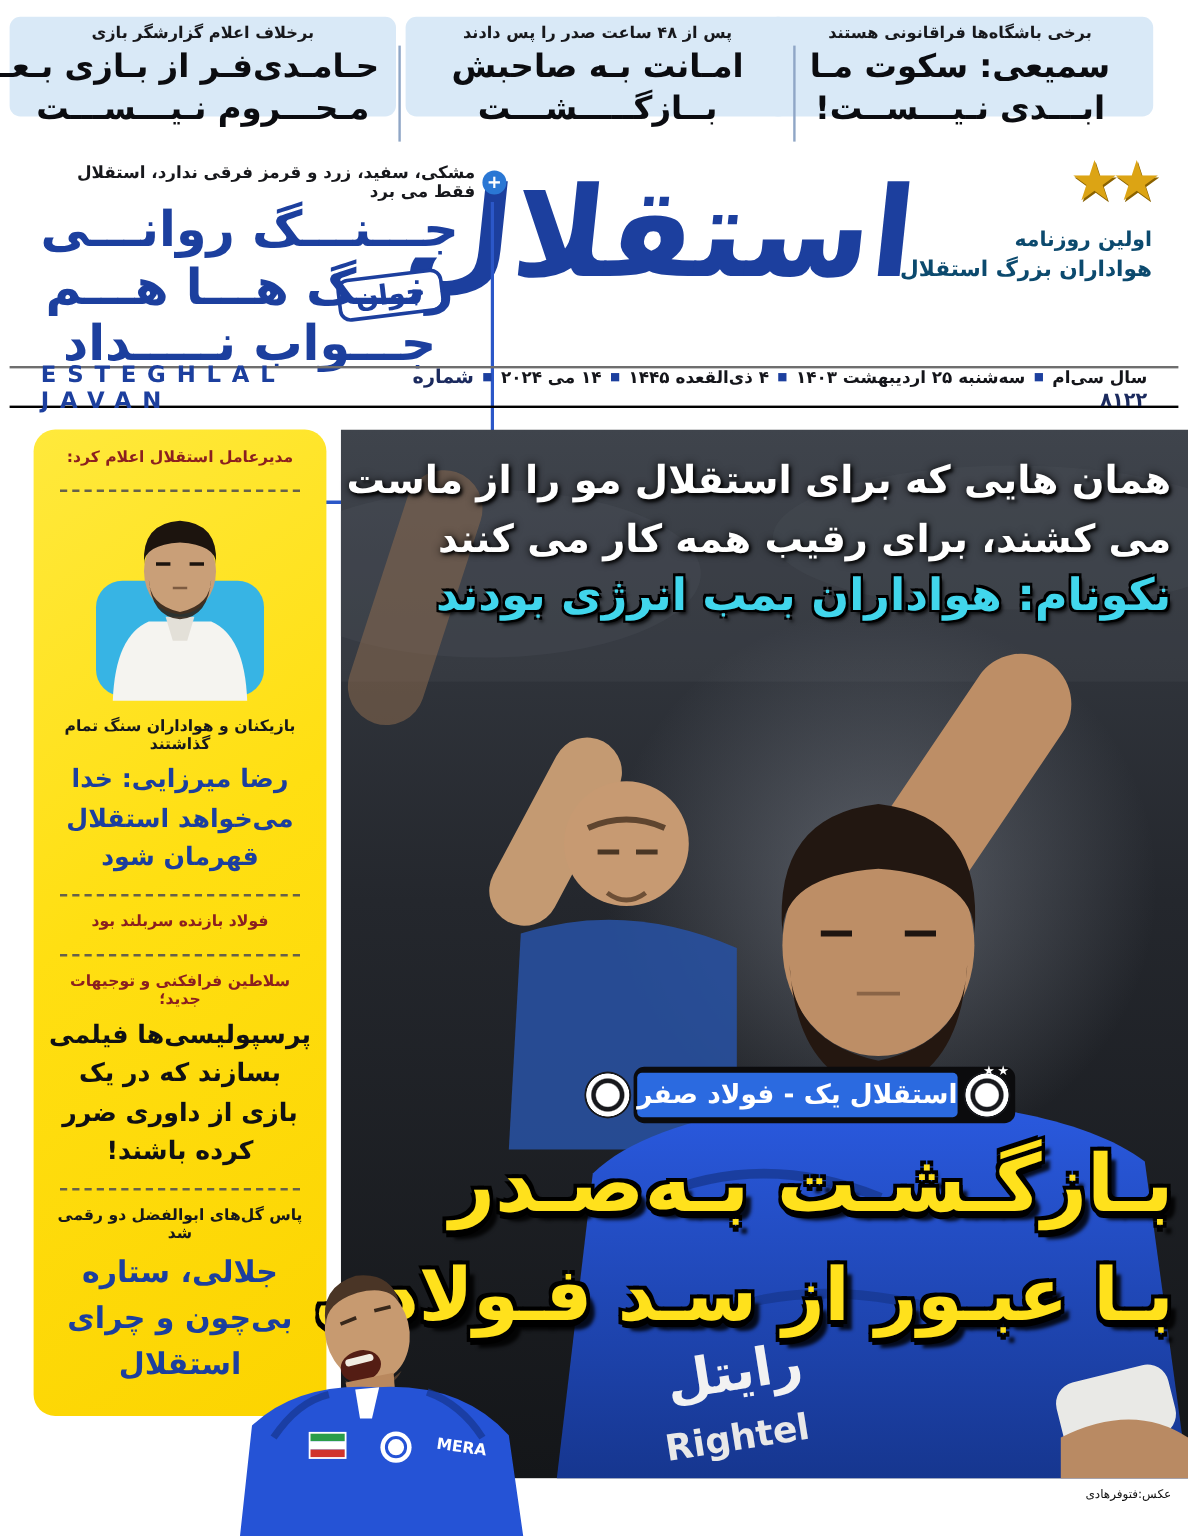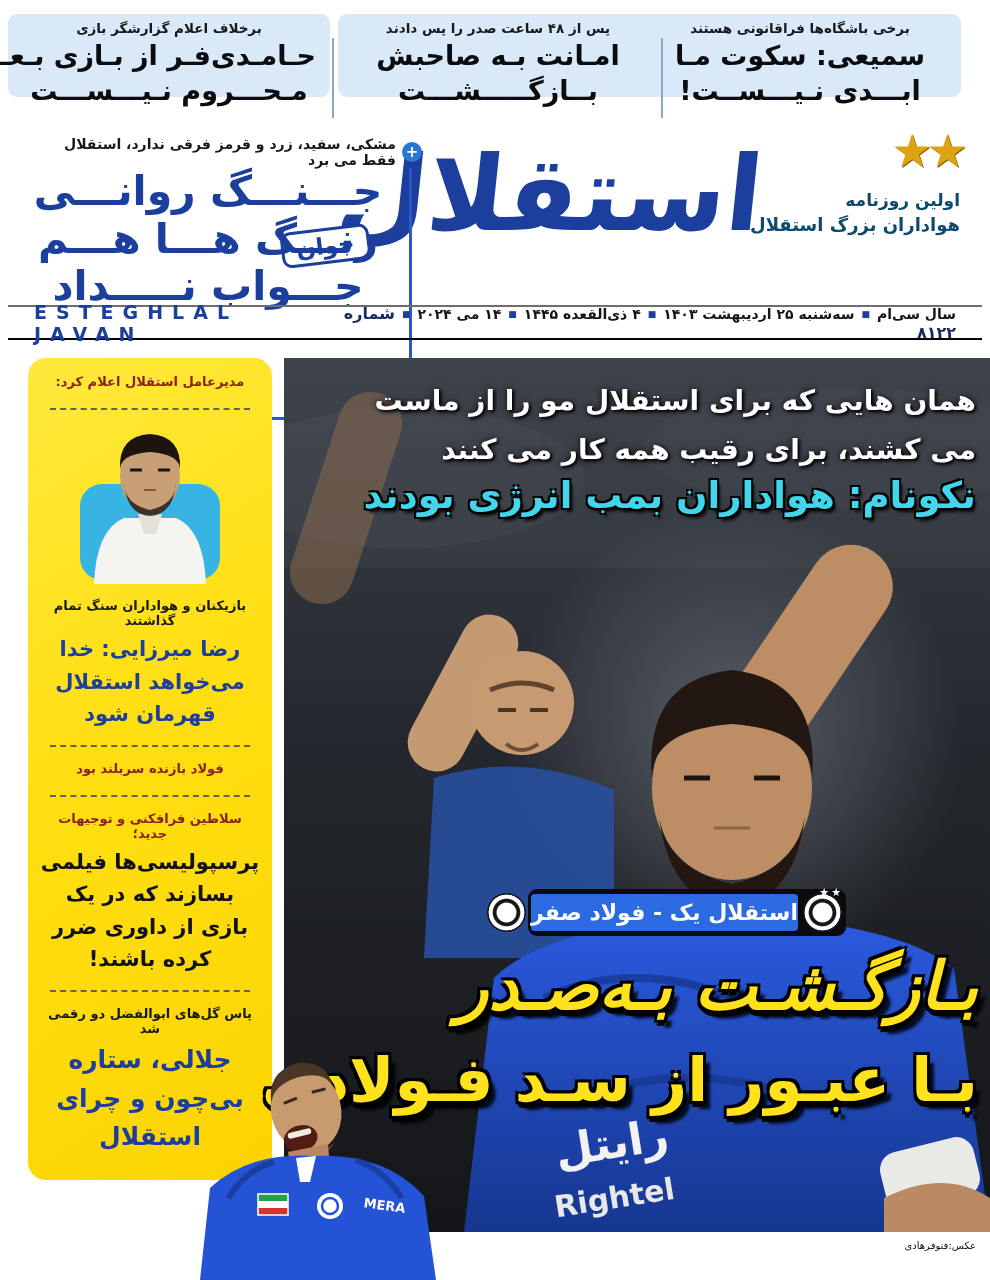--- a/index.html
+++ b/index.html
@@ -69,40 +69,40 @@
   .sec .head.blue { color:#1c3f9e; }
   .word-red { color:#e02423; }
   .dash { border-top:2px dashed #66614a; width:82%; margin:6px auto; }
   .portrait-wrap { text-align:center; padding:2px 0 0; }
 
   
   .main-photo { position:absolute; left:284px; top:358px; width:706px; height:874px; }
   .main-photo svg { display:block; }
 
   .deck { position:absolute; right:14px; top:376px; direction:rtl; text-align:right;
-          color:#ffffff; font-size:28px; font-weight:bold; line-height:49px;
+          color:#ffffff; font-size:32px; font-weight:bold; line-height:49px;
           text-shadow:0 0 7px rgba(0,0,0,.9), 2px 2px 3px rgba(0,0,0,.9); }
   .quote { position:absolute; right:14px; top:474px; direction:rtl; color:#41d6ec;
            font-size:37px; font-weight:bold;
            text-shadow:-2px -2px 0 #000, 2px -2px 0 #000, -2px 2px 0 #000, 2px 2px 0 #000, 3px 4px 3px rgba(0,0,0,.8); }
 
   .score-badge { position:absolute; left:528px; top:889px; width:318px; height:47px;
                  background:#0b0b0d; border-radius:9px; display:flex; flex-direction:row-reverse;
                  align-items:center; padding:0 4px; }
   .crest { width:39px; height:39px; border-radius:50%; flex:0 0 39px;
            background:radial-gradient(circle at 50% 50%, #ffffff 0 34%, #17181c 38% 48%, #ffffff 52% 64%, #17181c 66% 74%, #ffffff 76% 100%); }
   .score-mid { flex:1; margin:0 5px; height:37px; background:#2b6ae0; border-radius:4px;
                display:flex; align-items:center; justify-content:center;
                color:#fff; font-size:22px; font-weight:bold; direction:rtl; white-space:nowrap; }
   .badge-stars { position:absolute; top:-3px; right:3px; color:#fff; font-size:11px; letter-spacing:2px; }
 
   .big-head { position:absolute; right:12px; direction:rtl; white-space:nowrap;
               color:#ffe11c; font-weight:bold;
               text-shadow:-3px -3px 0 #000, 3px -3px 0 #000, -3px 3px 0 #000, 3px 3px 0 #000, 0 6px 0 #000, 7px 8px 3px rgba(0,0,0,.85); }
-  .bh1 { top:948px; font-size:66px;font-style:italic; }
+  .bh1 { top:948px; font-size:66px; }
   .bh2 { top:1044px; font-size:61px; }
 
   .celebration { position:absolute; left:188px; top:1048px; width:258px; height:232px; }
   .caption { position:absolute; right:14px; top:1240px; direction:rtl;
              font-size:10px; font-weight:normal; color:#111; }
 </style>
 </head>
 <body>
 
 <div class="page">

